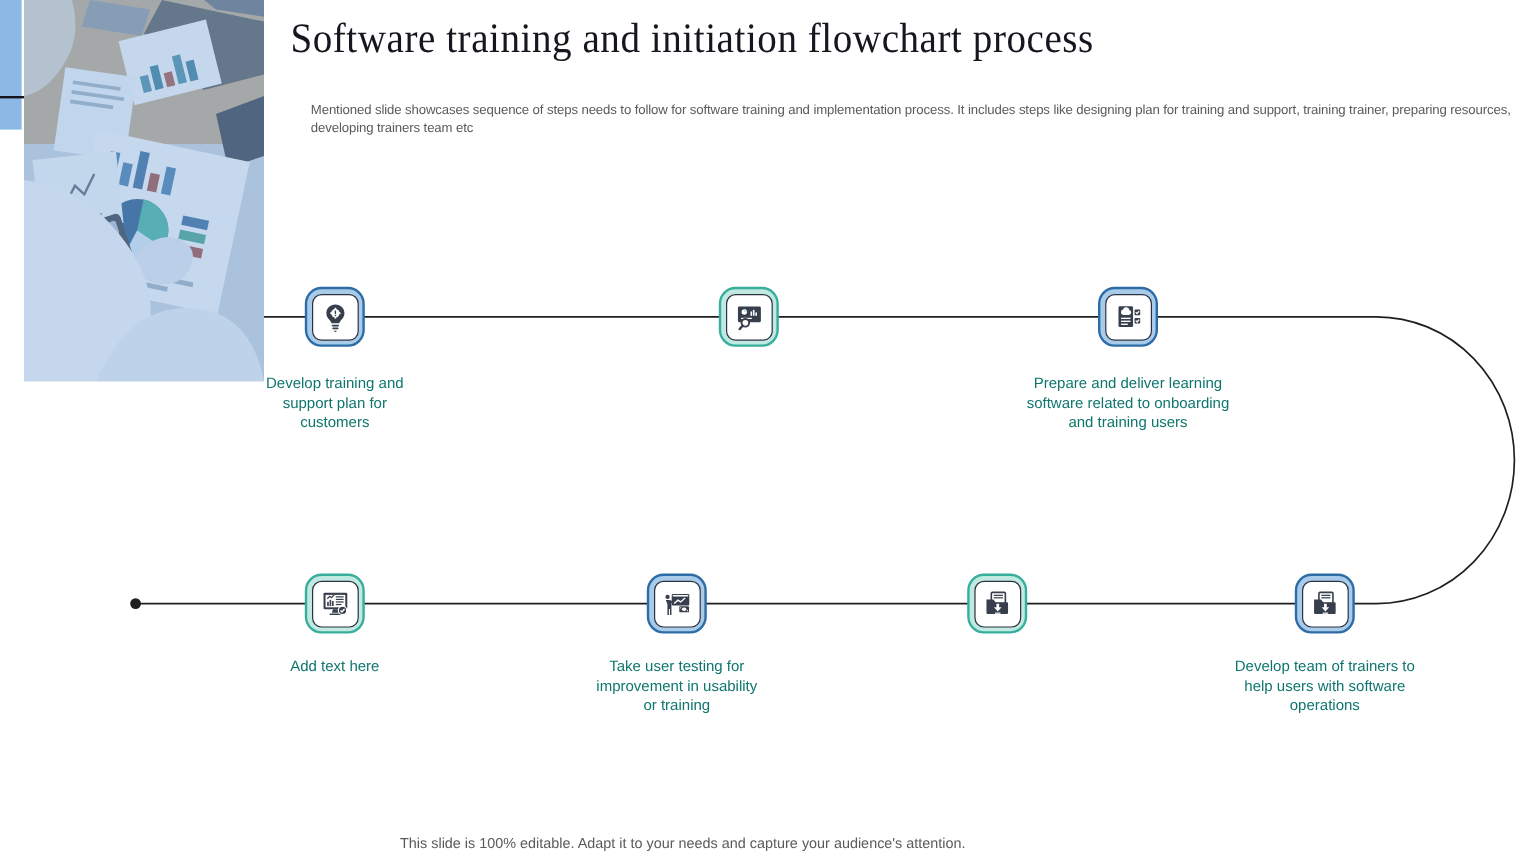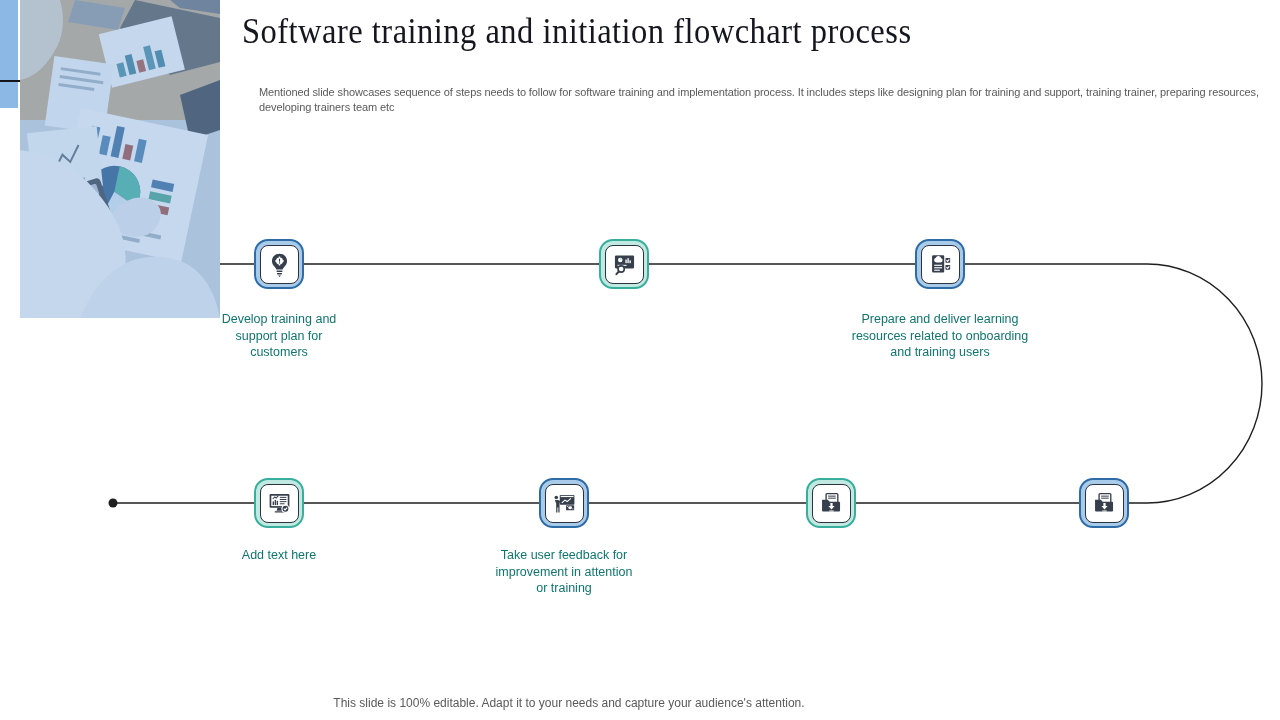--- a/index.html
+++ b/index.html
@@ -188,21 +188,21 @@
         </g>
         <path d="M8.2 10.2a2.1 2.1 0 0 1-.4-4.1 2.5 2.5 0 0 1 4.8.4 1.9 1.9 0 0 1-.5 3.7z" fill="#fff"></path>
         <rect x="6.4" y="12.2" width="7" height="1" fill="#fff"></rect>
         <rect x="6.4" y="14.4" width="7" height="1" fill="#fff"></rect>
         <rect x="6.4" y="16.6" width="5" height="1" fill="#fff"></rect>
         <path d="M17.3 8.2l1 1 1.5-1.8" stroke="#fff" stroke-width="1" fill="none"></path>
         <path d="M17.3 14.4l1 1 1.5-1.8" stroke="#fff" stroke-width="1" fill="none"></path>
       </svg>
     </div>
   </div>
-  <div class="lbl" style="left:849px;top:311px;width:182px">Prepare and deliver learning resources related to onboarding and training users</div>
+  <div class="lbl" style="left:849px;top:311px;width:182px">Prepare and deliver learning software related to onboarding and training users</div>
 
   <div class="node theme-teal" style="left:254px;top:478px">
     <div class="node-inner">
       <svg width="27" height="27" viewBox="0 0 24 24">
         <g fill="#373f4d">
           <rect x="3.2" y="3.6" width="17.6" height="12.2" rx="1"></rect>
         </g>
         <rect x="4.7" y="5.1" width="14.6" height="9.2" fill="#fff"></rect>
         <g fill="#373f4d">
           <rect x="5.9" y="10.2" width="1.2" height="3.2"></rect>
@@ -233,21 +233,21 @@
           <rect x="13.4" y="13.6" width="7.2" height="4.4" rx=".5"></rect>
         </g>
         <rect x="8.6" y="5.2" width="11.4" height="1.1" fill="#fff"></rect>
         <path d="M9.6 11.4l2.8-2.4 2 1.3 3.3-2.9" stroke="#fff" stroke-width="1" fill="none"></path>
         <ellipse cx="17" cy="15.8" rx="1.7" ry="1.3" fill="#fff"></ellipse>
         <rect x="14.1" y="14.3" width=".8" height=".8" fill="#fff"></rect>
         <rect x="19.1" y="16.4" width=".8" height=".8" fill="#fff"></rect>
       </svg>
     </div>
   </div>
-  <div class="lbl" style="left:493px;top:547px;width:142px">Take user feedback for improvement in attention or training</div>
+  <div class="lbl" style="left:493px;top:547px;width:142px">Take user testing for improvement in usability or training</div>
 
   <div class="node theme-teal" style="left:806px;top:478px">
     <div class="node-inner">
       <svg width="27" height="27" viewBox="0 0 24 24">
         <rect x="7.2" y="3.2" width="10.4" height="8.4" rx=".8" fill="#fff" stroke="#373f4d" stroke-width="1.2"></rect>
         <g fill="#373f4d">
           <rect x="9" y="5" width="6.8" height=".9"></rect>
             <rect x="9" y="6.8" width="6.8" height=".9"></rect>
           <path d="M3.6 8.6h5.1l1.7 1.9h8.3a.9.9 0 0 1 .9.9v6.9a.9.9 0 0 1-.9.9H4.5a.9.9 0 0 1-.9-.9z"></path>
         </g>
@@ -264,16 +264,17 @@
         <g fill="#373f4d">
           <rect x="9" y="5" width="6.8" height=".9"></rect>
             <rect x="9" y="6.8" width="6.8" height=".9"></rect>
           <path d="M3.6 8.6h5.1l1.7 1.9h8.3a.9.9 0 0 1 .9.9v6.9a.9.9 0 0 1-.9.9H4.5a.9.9 0 0 1-.9-.9z"></path>
         </g>
         <path d="M11 11.6h2v2.7h1.8L12 17.4l-2.8-3.1H11z" fill="#fff"></path>
         <rect x="10" y="18.2" width="4" height=".9" fill="#fff"></rect>
       </svg>
     </div>
   </div>
+  <div class="lbl" style="left:1028px;top:547px;width:152px">Develop team of trainers to help users with software operations</div>
 
   <div class="footer">This slide is 100% editable. Adapt it to your needs and capture your audience's attention.</div>
 
 </div>
 
 </body></html>

